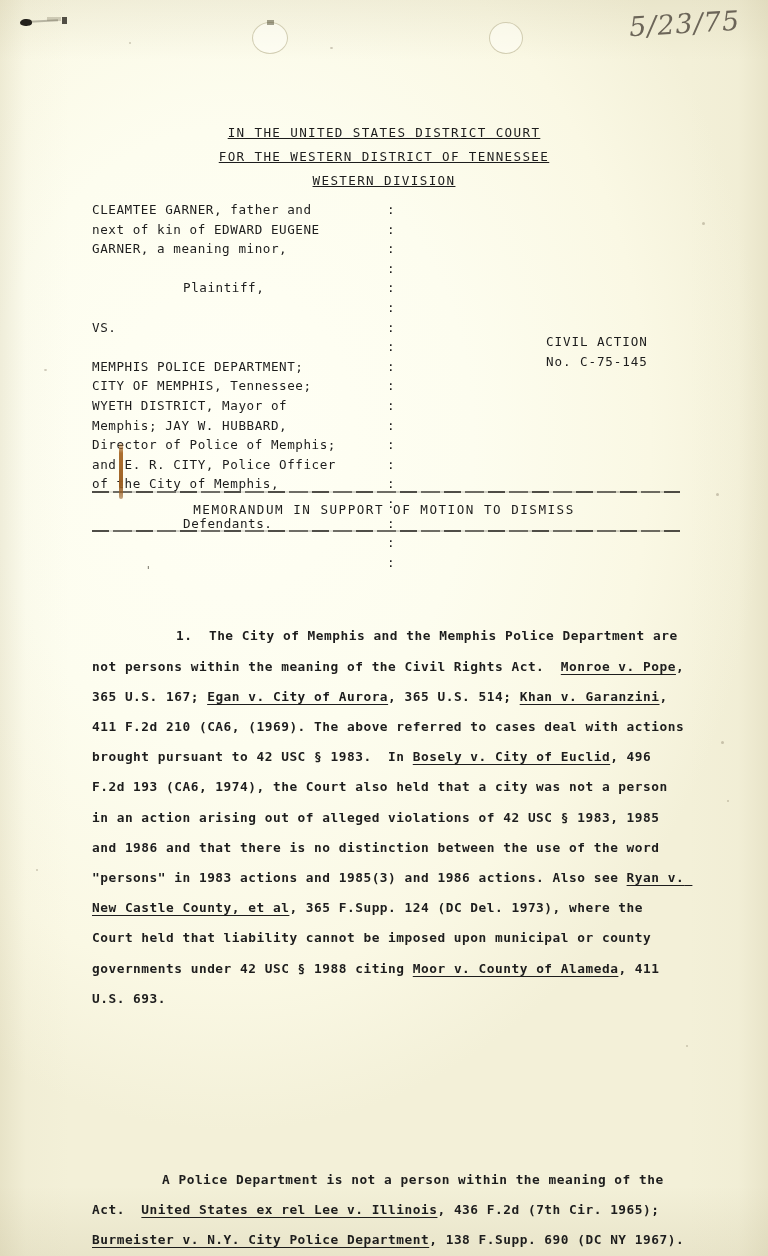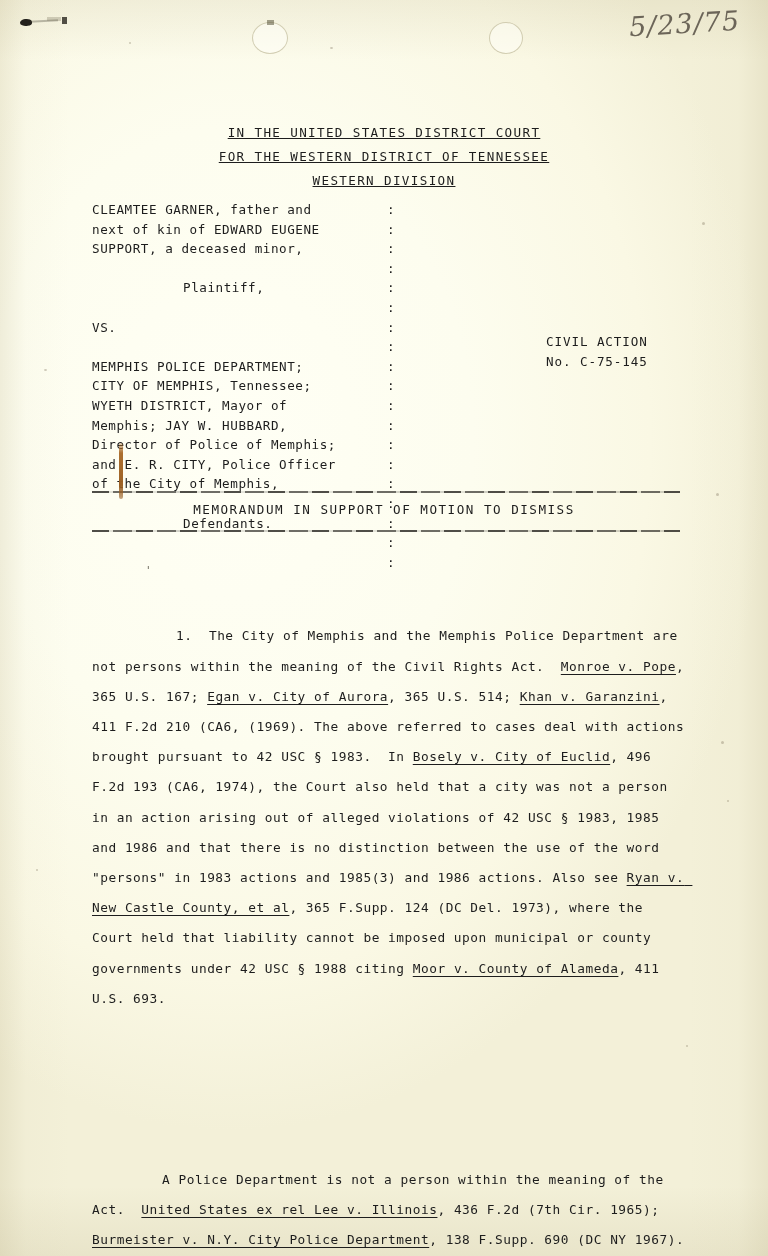--- a/index.html
+++ b/index.html
@@ -179,21 +179,21 @@
   .body {
     position: absolute;
     left: 92px;
     top: 561px;
     width: 600px;
     font-size: 12.8px;
     letter-spacing: 0.52px;
     line-height: 30.2px;
     white-space: pre-wrap;
   }
-  .body p { margin: 0; }
+  .body p { margin: 0; font-weight: bold; }
   .body .para-gap { height: 30.2px; }
   .cite { text-decoration: underline; text-underline-offset: 3px; }
   .lead-indent { display: inline-block; width: 84px; }
   .lead-indent-2 { display: inline-block; width: 70px; }
   .stray-tick {
     position: absolute;
     left: 145px;
     top: 564px;
     font-size: 11px;
     color: rgba(60,56,44,0.75);
@@ -226,21 +226,21 @@
   <div class="speck" style="left:686px; top:1045px; width:2px; height:2px;"></div>
 
   <div class="handwriting">5/23/75</div>
 
   <div class="court-header"><span>IN THE UNITED STATES DISTRICT COURT</span>
 <span>FOR THE WESTERN DISTRICT OF TENNESSEE</span>
 <span>WESTERN DIVISION</span></div>
 
   <div class="caption"><span>CLEAMTEE GARNER, father and</span>
 <span>next of kin of EDWARD EUGENE</span>
-<span>SUPPORT, a deceased minor,</span>
+<span>GARNER, a meaning minor,</span>
 
 <span class="indent-party">Plaintiff,</span>
 
 <span>VS.</span>
 
 <span>MEMPHIS POLICE DEPARTMENT;</span>
 <span>CITY OF MEMPHIS, Tennessee;</span>
 <span>WYETH DISTRICT, Mayor of</span>
 <span>Memphis; JAY W. HUBBARD,</span>
 <span>Director of Police of Memphis;</span>

